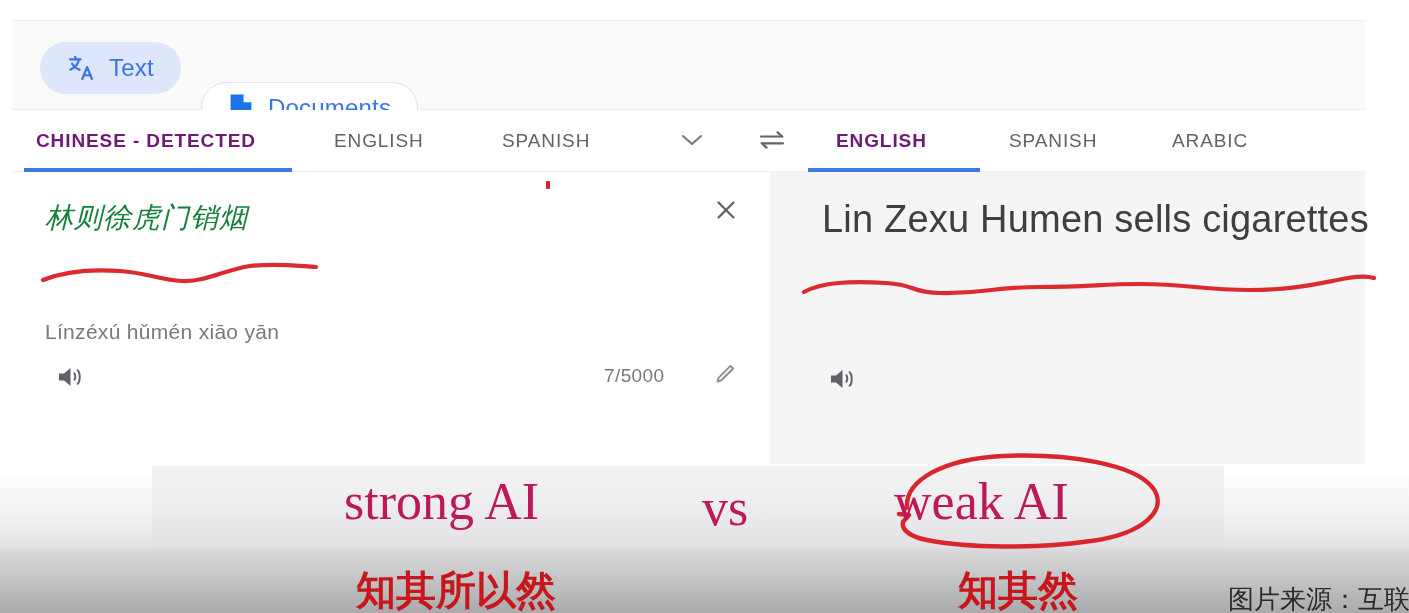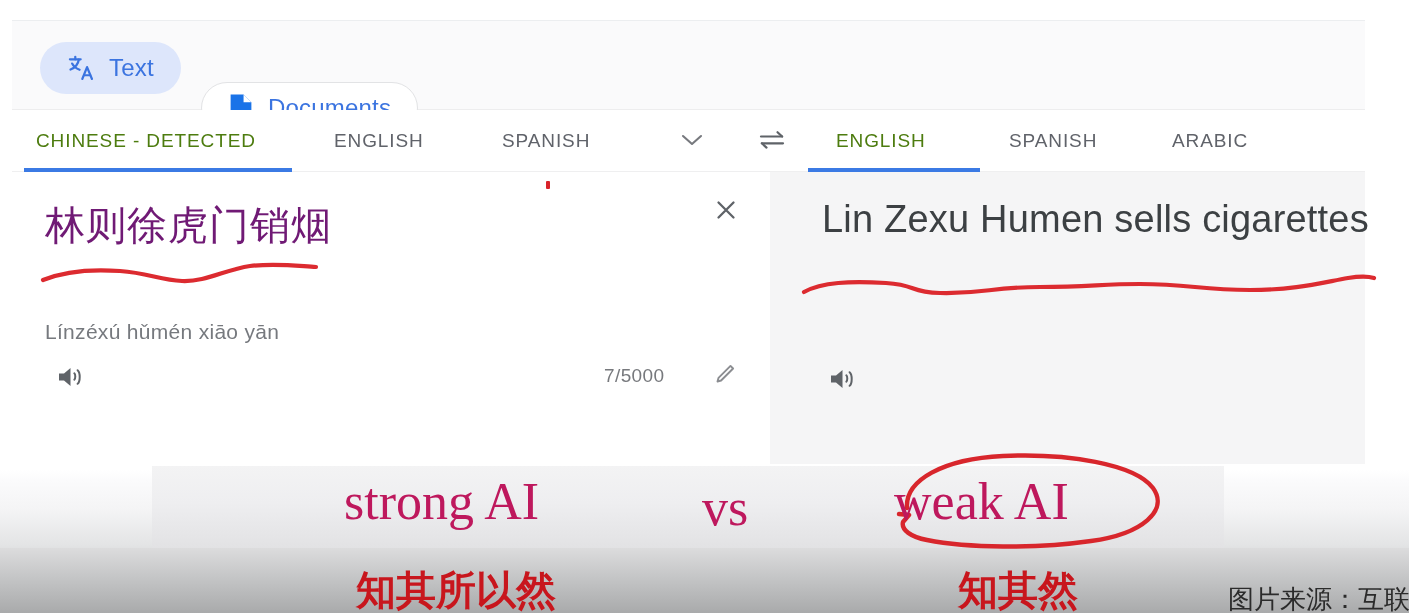--- a/index.html
+++ b/index.html
@@ -124,21 +124,21 @@
     height: 62px;
     display: flex;
     align-items: center;
     font-size: 19px;
     letter-spacing: 0.9px;
     color: #60636a;
     cursor: pointer;
     user-select: none;
     white-space: nowrap;
   }
-  .lang-tab.active { color: #4d7c0f; font-weight: 400; align-items: center; }
+  .lang-tab.active { color: #701a75; font-weight: 700; align-items: center; }
   .lang-underline {
     position: absolute;
     height: 4px;
     background: #3b7ae4;
     bottom: -1px;
   }
   .lang-icon-btn {
     position: absolute;
     top: 17px;
     width: 34px; height: 30px;
@@ -160,24 +160,25 @@
   }
   .pane-target {
     position: absolute;
     left: 758px; top: 0;
     width: 595px; height: 292px;
     background: #f5f5f6;
   }
   .src-text {
     position: absolute;
     left: 33px; top: 28px;
-    font-size: 40px;
-    color: #701a75;
+    font-size: 28px;
+    color: #15803d;
     letter-spacing: 1px;
     line-height: 1.25;
+    font-style: italic;
   }
   .pinyin {
     position: absolute;
     left: 33px; top: 148px;
     font-size: 21px;
     color: #76797e;
     letter-spacing: 0.3px;
   }
   .tgt-text {
     position: absolute;

